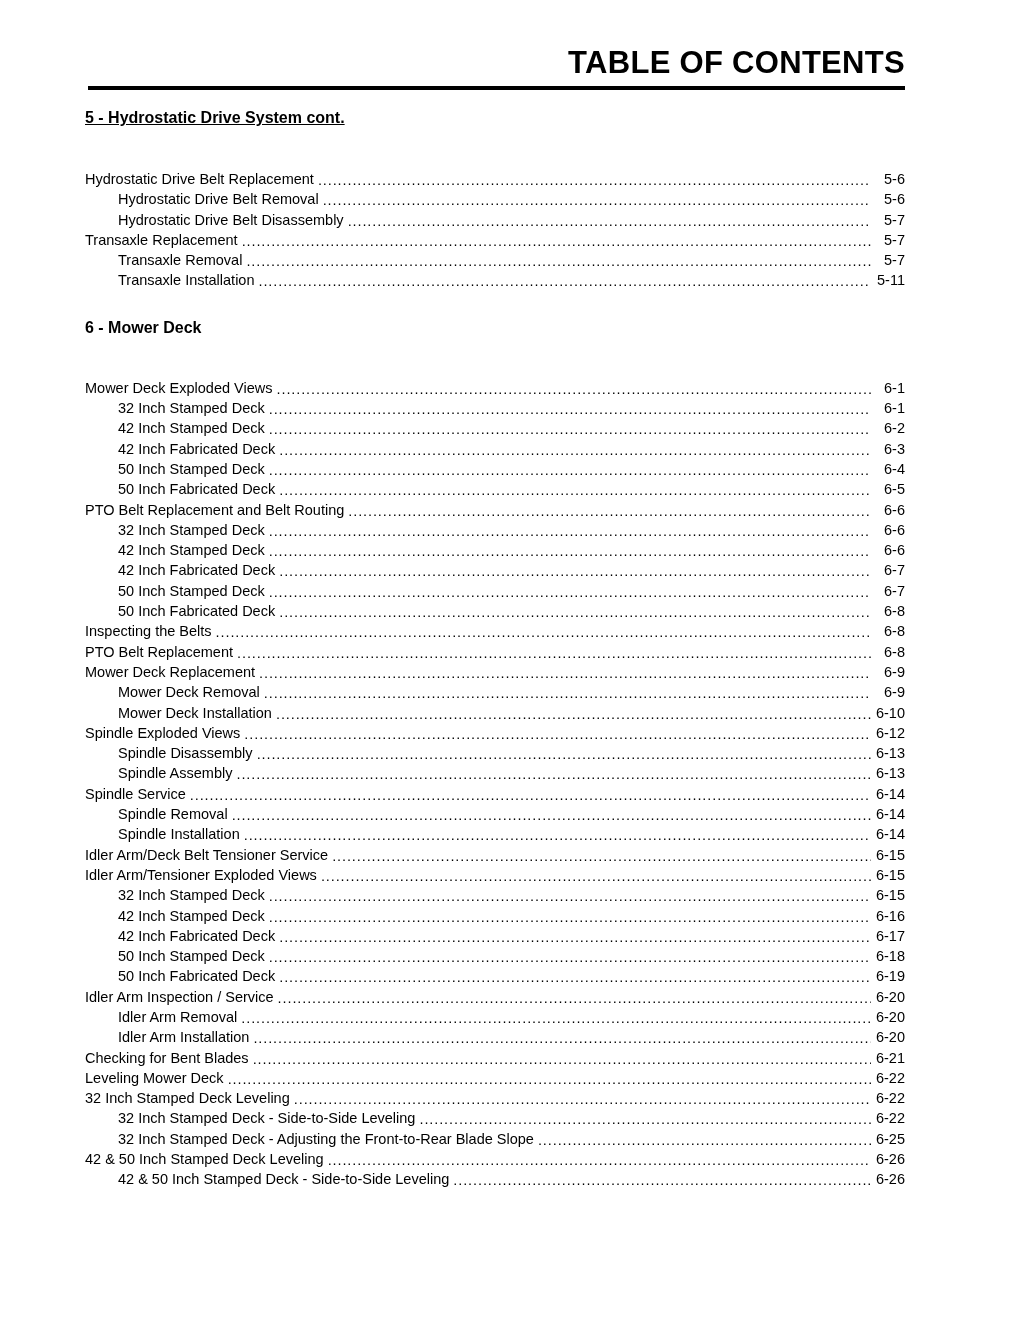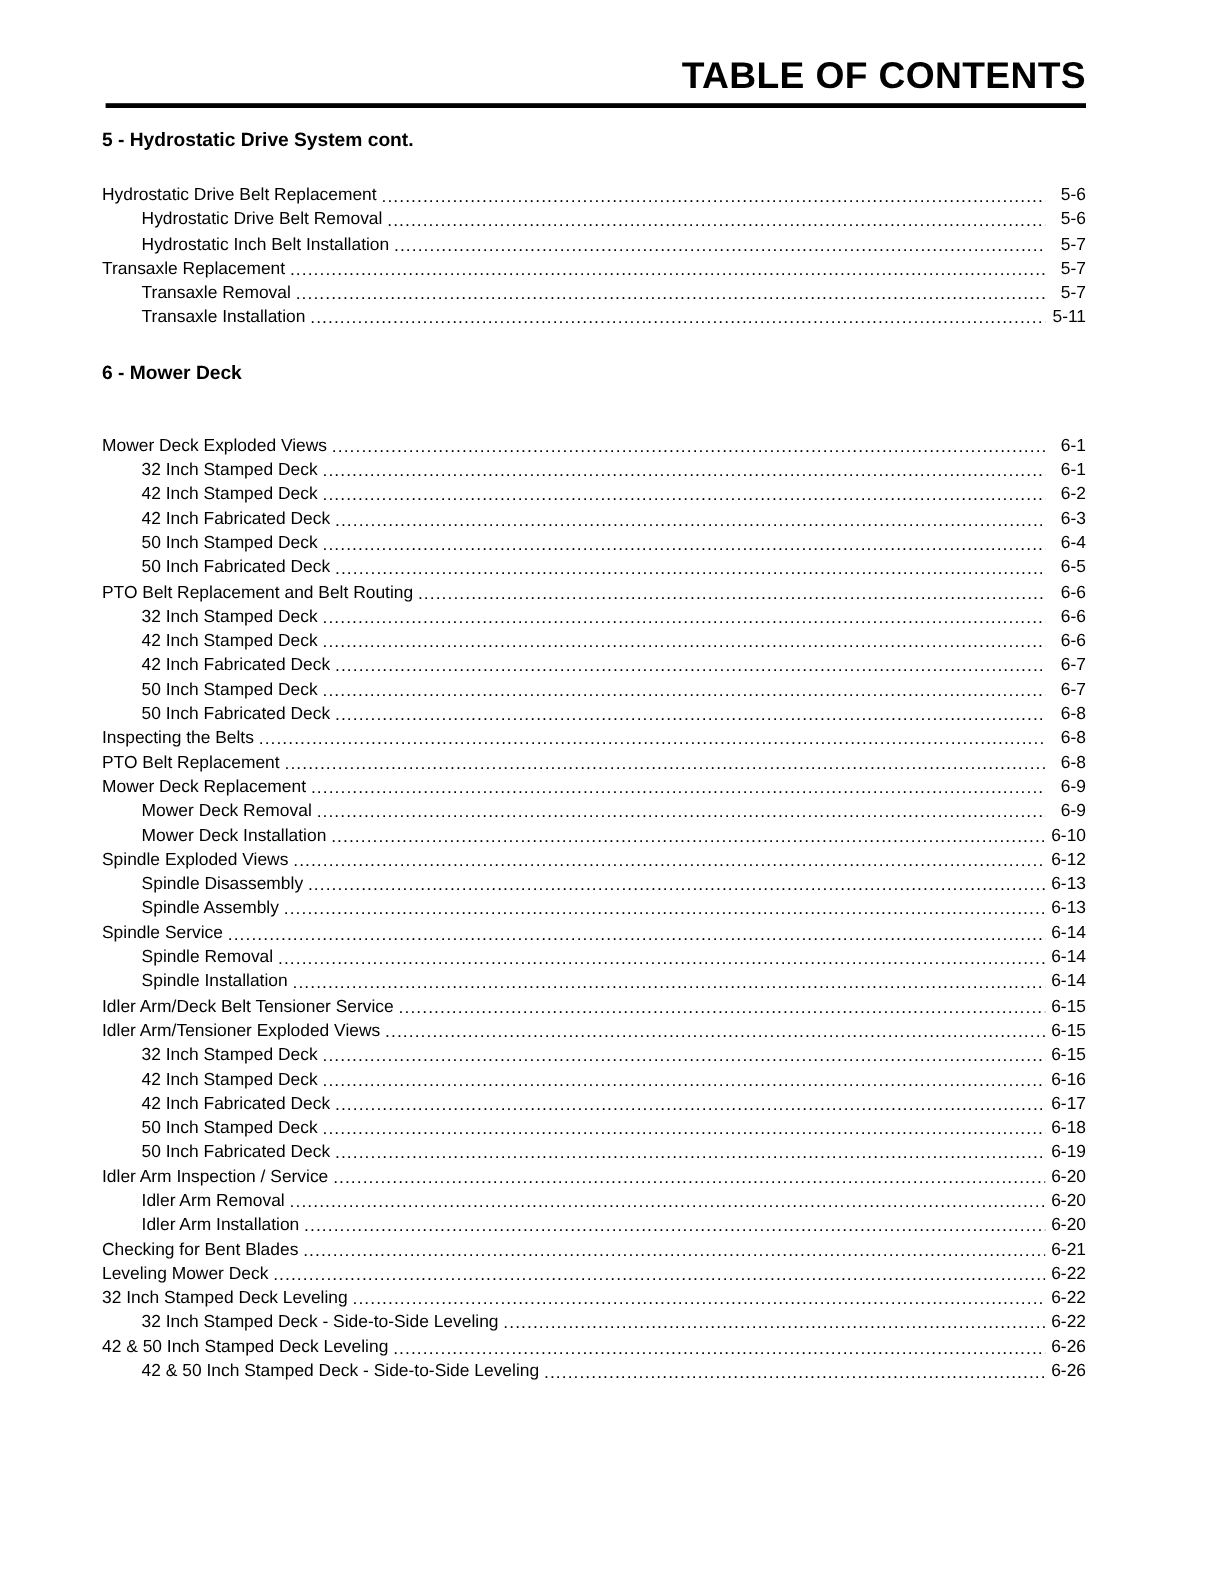--- a/index.html
+++ b/index.html
@@ -48,21 +48,21 @@
     top: 108px;
     width: 820px;
   }
   .section-heading {
     font-size: 16px;
     font-weight: bold;
     line-height: 20px;
     margin: 0;
     white-space: nowrap;
   }
-  .section-heading.sec5 { margin-bottom: 25px; }
+  .section-heading.sec5 { margin-bottom: 41px; text-decoration: underline; }
   .section-heading.sec6 { margin-top: 27px; margin-bottom: 40px; }
 
   .toc-list {
     list-style: none;
     margin: 0;
     padding: 0;
   }
   .toc-entry {
     display: flex;
     align-items: flex-end;
@@ -134,21 +134,21 @@
           <span class="entry-title gap">Hydrostatic Drive Belt Replacement</span>
           <span class="leader"></span>
           <span class="entry-page">5-6</span>
         </li>
         <li class="toc-entry lvl2">
           <span class="entry-title gap">Hydrostatic Drive Belt Removal</span>
           <span class="leader"></span>
           <span class="entry-page">5-6</span>
         </li>
         <li class="toc-entry lvl2">
-          <span class="entry-title gap">Hydrostatic Inch Belt Installation</span>
+          <span class="entry-title gap">Hydrostatic Drive Belt Disassembly</span>
           <span class="leader"></span>
           <span class="entry-page">5-7</span>
         </li>
         <li class="toc-entry lvl1">
           <span class="entry-title gap">Transaxle Replacement</span>
           <span class="leader"></span>
           <span class="entry-page">5-7</span>
         </li>
         <li class="toc-entry lvl2">
           <span class="entry-title gap">Transaxle Removal</span>
@@ -342,20 +342,25 @@
         </li>
         <li class="toc-entry lvl1">
           <span class="entry-title gap">32 Inch Stamped Deck Leveling</span>
           <span class="leader"></span>
           <span class="entry-page">6-22</span>
         </li>
         <li class="toc-entry lvl2">
           <span class="entry-title gap">32 Inch Stamped Deck - Side-to-Side Leveling</span>
           <span class="leader"></span>
           <span class="entry-page">6-22</span>
+        </li>
+        <li class="toc-entry lvl2">
+          <span class="entry-title gap">32 Inch Stamped Deck - Adjusting the Front-to-Rear Blade Slope</span>
+          <span class="leader"></span>
+          <span class="entry-page">6-25</span>
         </li>
         <li class="toc-entry lvl1">
           <span class="entry-title gap">42 &amp; 50 Inch Stamped Deck Leveling</span>
           <span class="leader"></span>
           <span class="entry-page">6-26</span>
         </li>
         <li class="toc-entry lvl2">
           <span class="entry-title gap">42 &amp; 50 Inch Stamped Deck - Side-to-Side Leveling</span>
           <span class="leader"></span>
           <span class="entry-page">6-26</span>

